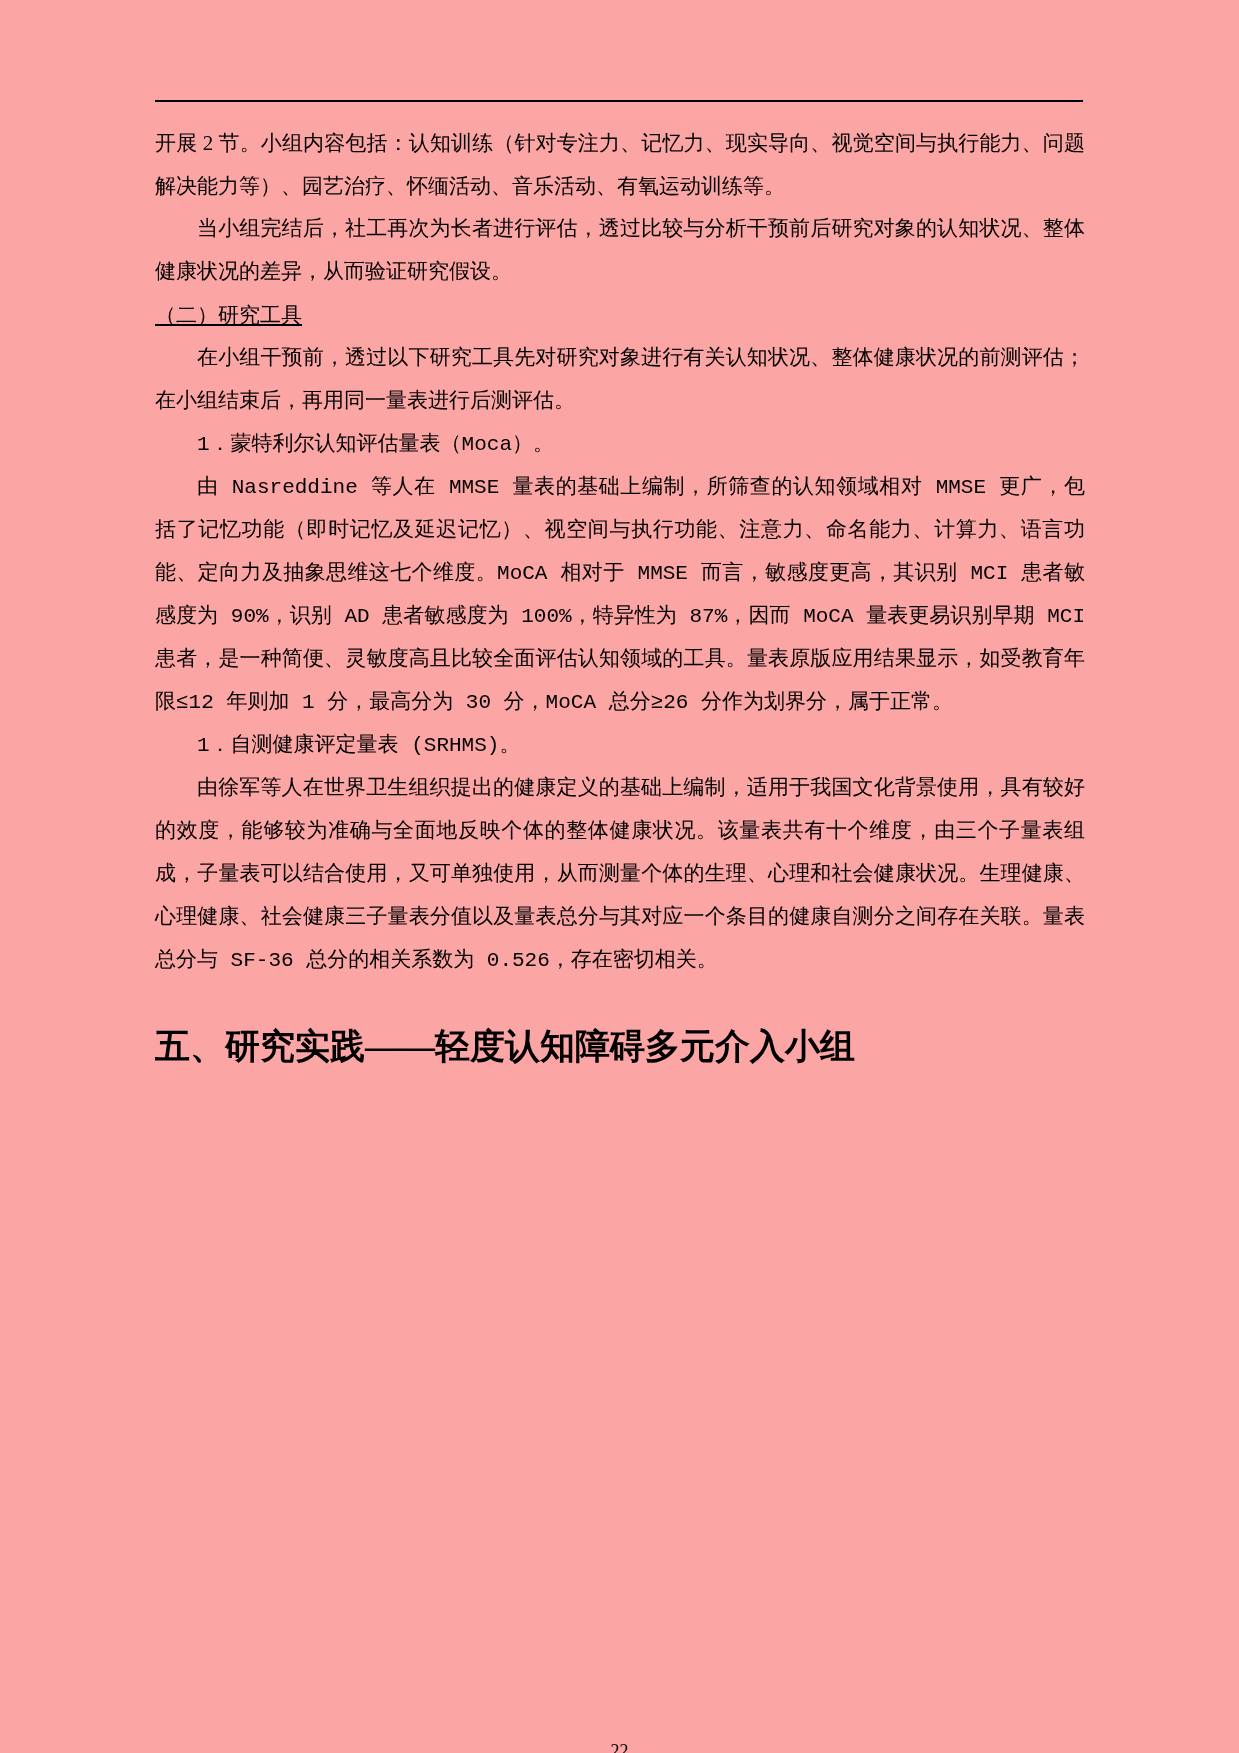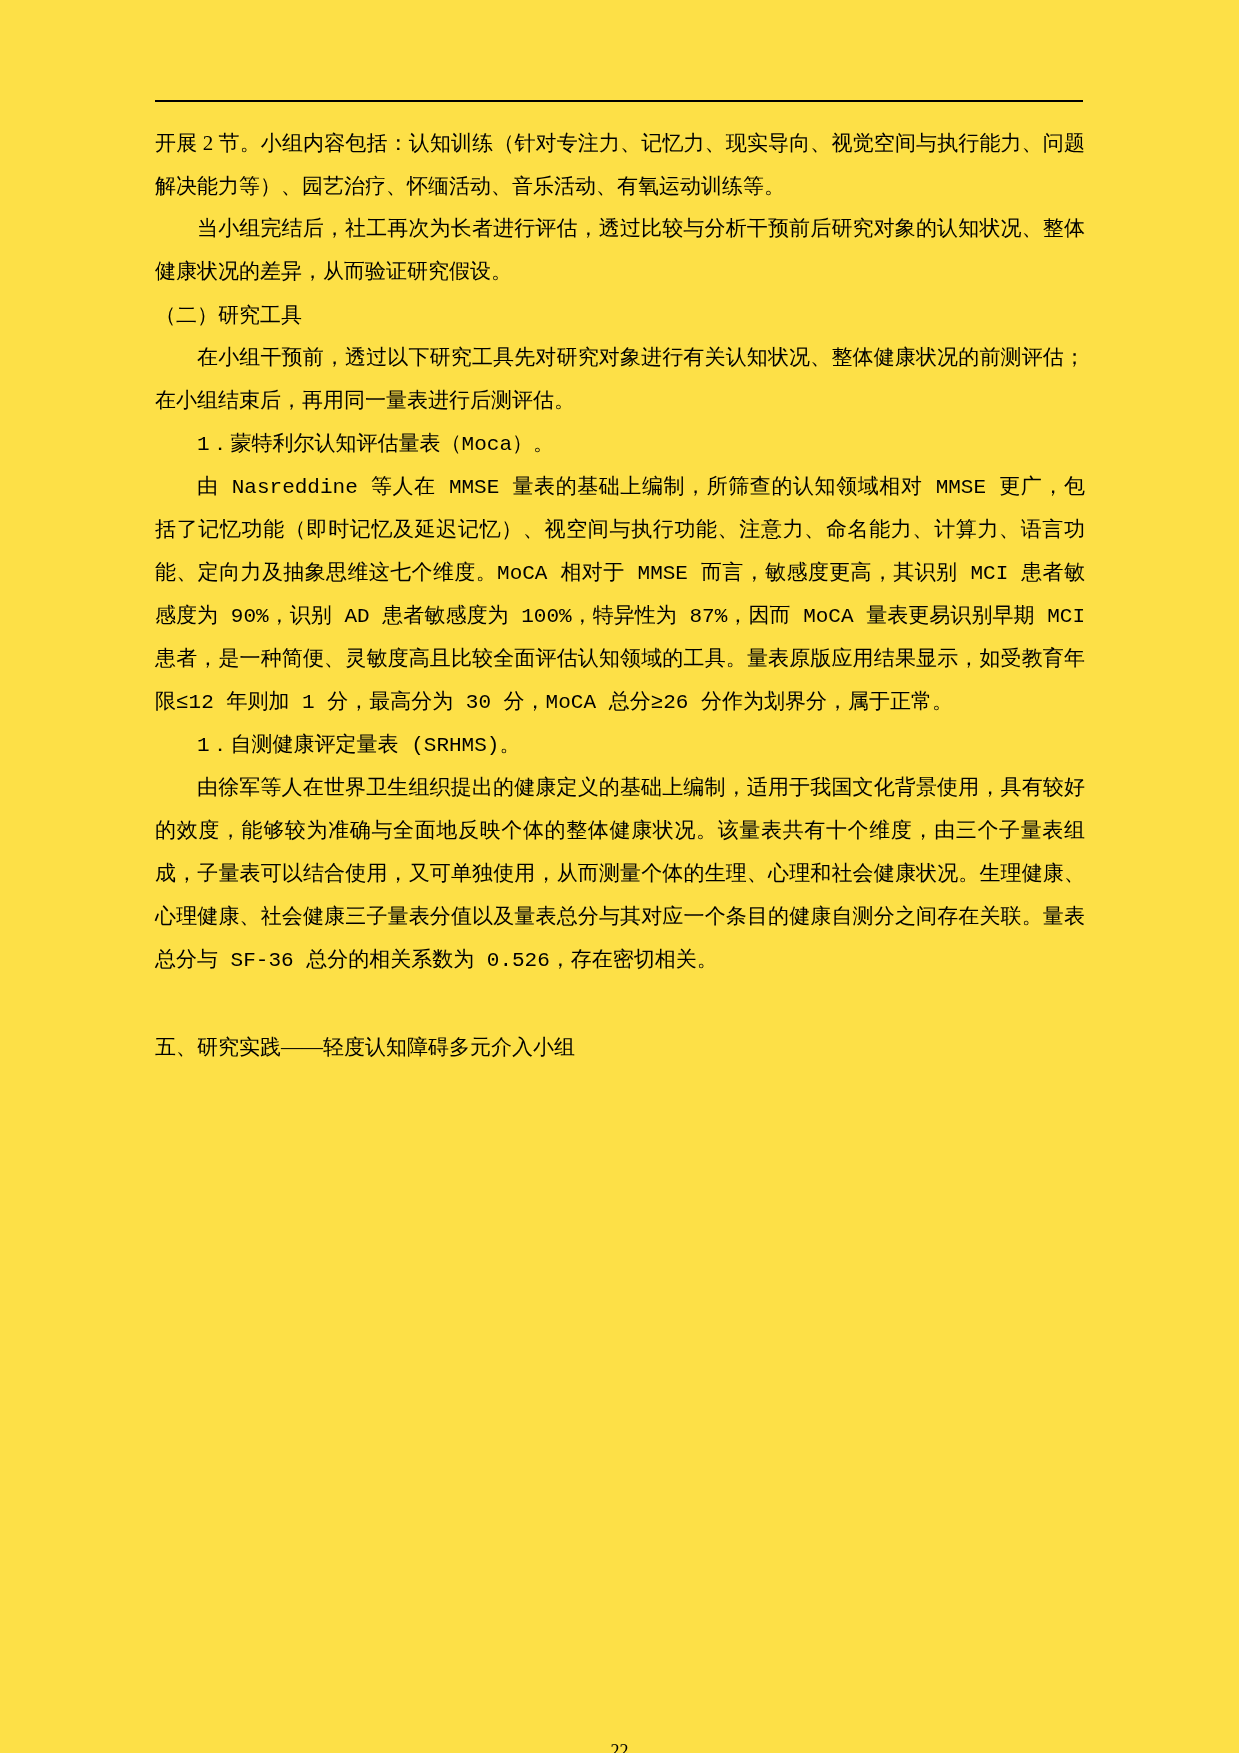--- a/index.html
+++ b/index.html
@@ -10,21 +10,21 @@
   body {
     width: 1239px;
     height: 1753px;
     position: relative;
     font-family: "Liberation Serif", "DejaVu Serif", serif;
     color: #000000;
   }
   .page {
     position: absolute;
     inset: 0;
-    background: #fde047;
+    background: #fca5a5;
   }
   .header-rule {
     position: absolute;
     left: 155px;
     top: 100px;
     width: 928px;
     border-top: 2px solid #000000;
   }
   .content {
     position: absolute;
@@ -37,27 +37,28 @@
   }
   .content p {
     margin: 0;
   }
   p.indent {
     text-indent: 2em;
     font-family: Liberation Mono, monospace;
   }
   .subheading {
     text-indent: 0;
+    text-decoration: underline;
   }
   .section-heading {
     margin: 0;
     margin-top: 38px;
     margin-bottom: 8px;
-    font-size: 21px;
-    font-weight: normal;
+    font-size: 35px;
+    font-weight: bold;
     line-height: 54px;
     text-align: left;
   }
   .page-number {
     position: absolute;
     top: 1741px;
     left: 0;
     width: 100%;
     text-align: center;
     font-size: 18px;

